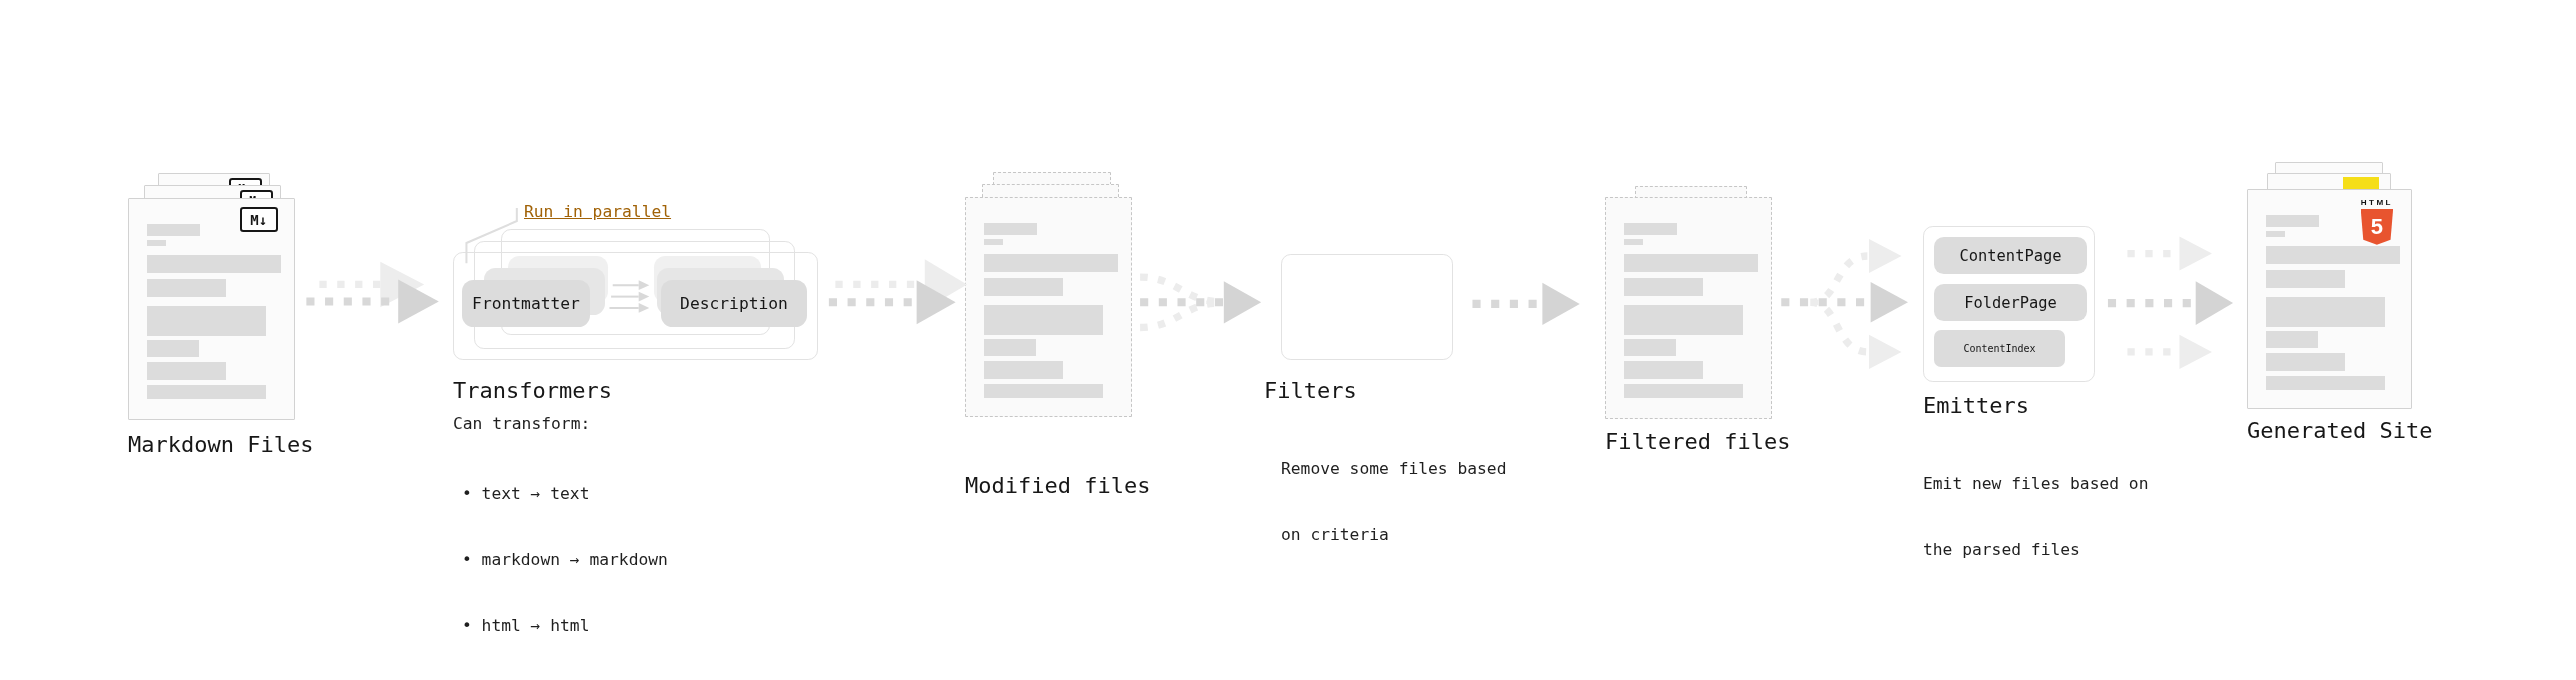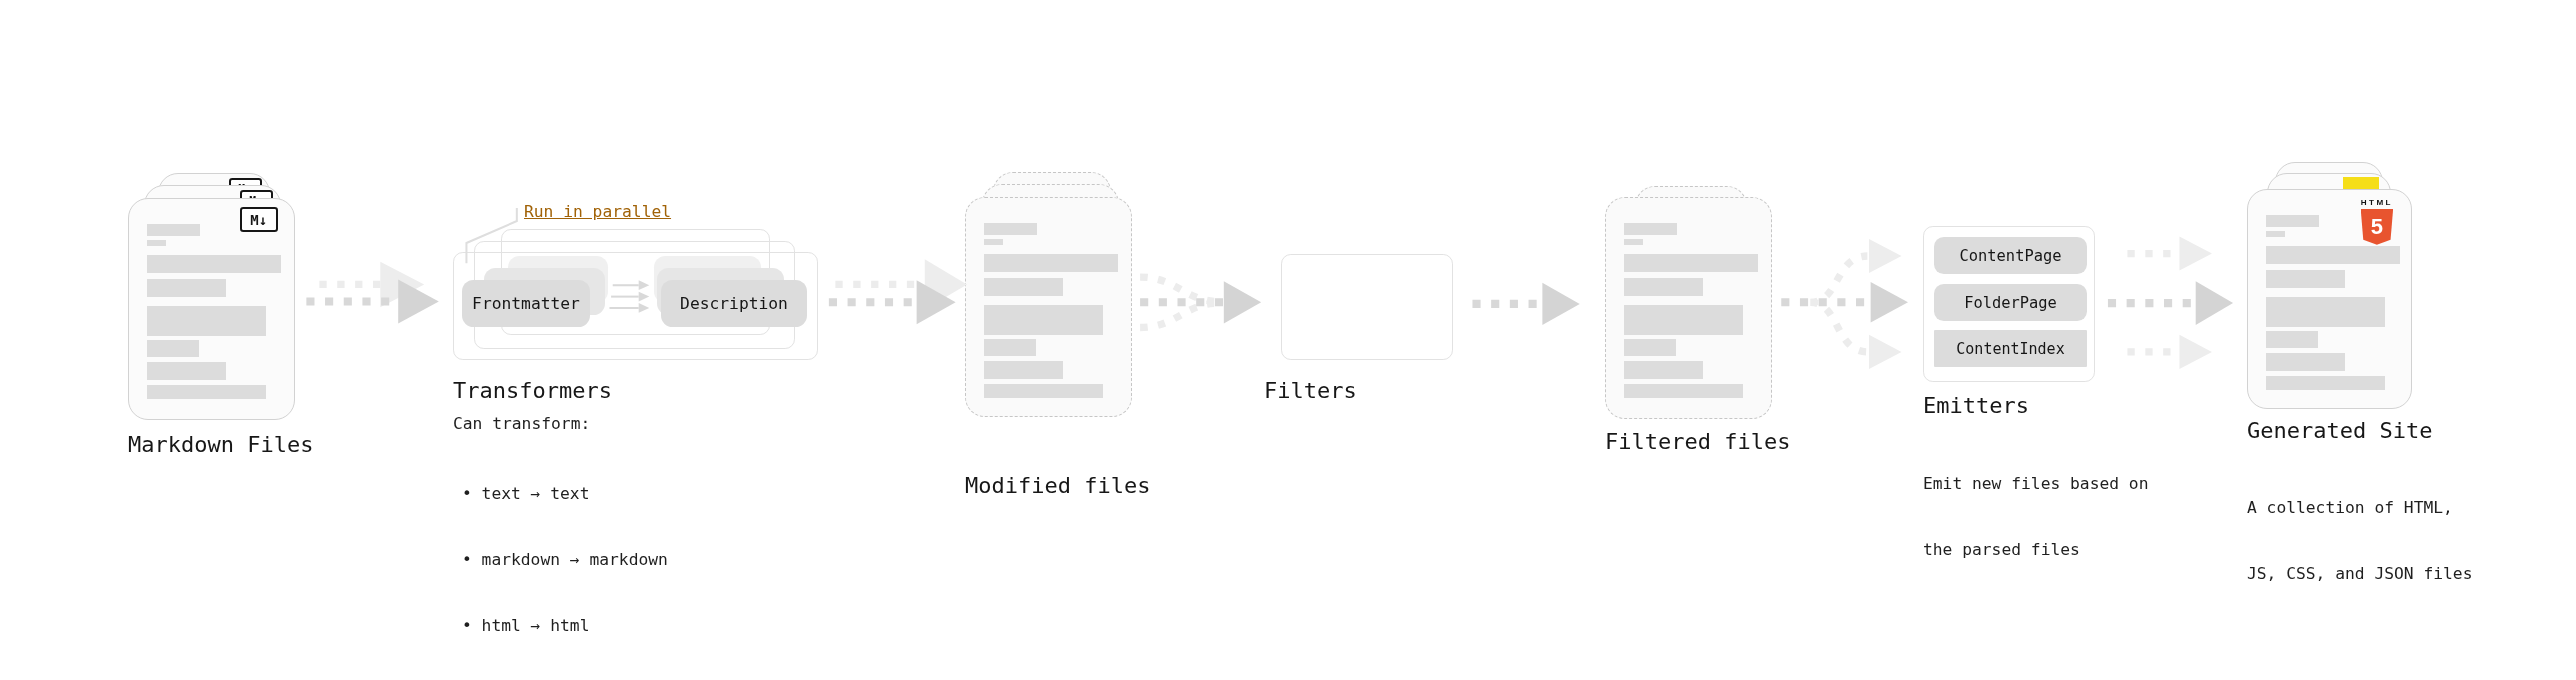--- a/index.html
+++ b/index.html
@@ -2,21 +2,21 @@
 <html style="font-size:13px"><head>
 <meta charset="utf-8">
 <style>
   html,body{margin:0;padding:0;background:#fff;}
   .canvas{
     position:relative;width:2576px;height:681px;background:#ffffff;overflow:hidden;
     font-family:"DejaVu Sans Mono","Liberation Mono",monospace;color:#1a1a1a;
   }
 
   
-  .doc{position:absolute;background:#fbfbfb;border:1.6px solid #d2d2d2;border-radius:20px;box-sizing:border-box;}
+  .doc{position:absolute;background:#fbfbfb;border:1.6px solid #d2d2d2;border-radius:1px;box-sizing:border-box;}
   .doc.dashed{border:1.6px dashed #c6c6c6;background:#fafafa;}
   .doc-bars{position:absolute;left:18px;top:25px;}
   .bar{background:#dcdcdc;}
   .b1{width:53px;height:12.2px;margin-bottom:4.1px;}
   .b2{width:18.7px;height:5.7px;margin-bottom:9px;}
   .b3{width:134px;height:18px;margin-bottom:6.5px;}
   .b4{width:79px;height:18px;margin-bottom:8.1px;}
   .b5{width:119px;height:30px;margin-bottom:4.9px;}
   .b6{width:52px;height:16.3px;margin-bottom:5.7px;}
   .b7{width:79px;height:18px;margin-bottom:4.9px;}
@@ -126,20 +126,24 @@
     <div class="bar b6"></div>
     <div class="bar b7"></div>
     <div class="bar b8"></div>
   </div>
 </span>
   </div>
   <div class="stage-label" style="left:965px;top:429px;margin-top:44px;">Modified files</div>
 
   <div class="container-box" style="left:1281px;top:254px;width:172px;height:106px;background:#fff;"></div>
   <div class="stage-label" style="left:1264px;top:378px;">Filters</div>
+  <div class="caption" style="left:1281px;top:414px;">
+    <div>Remove some files based</div>
+    <div>on criteria</div>
+  </div>
 
   <div class="doc dashed" style="left:1635px;top:186px;width:112px;height:220px;"></div>
   <div class="doc dashed" style="left:1605px;top:197px;width:167px;height:222px;">
     <span class="doc-bars-slot">
   <div class="doc-bars">
     <div class="bar b1"></div>
     <div class="bar b2"></div>
     <div class="bar b3"></div>
     <div class="bar b4"></div>
     <div class="bar b5"></div>
@@ -147,21 +151,21 @@
     <div class="bar b7"></div>
     <div class="bar b8"></div>
   </div>
 </span>
   </div>
   <div class="stage-label" style="left:1605px;top:429px;">Filtered files</div>
 
   <div class="container-box" style="left:1923px;top:226px;width:172px;height:156px;background:#fff;"></div>
   <div class="pill" style="left:1934px;top:237px;width:153px;height:37px;border-radius:9.8px;font-size:15.4px;">ContentPage</div>
   <div class="pill" style="left:1934px;top:284px;width:153px;height:37px;border-radius:9.8px;font-size:15.4px;">FolderPage</div>
-  <div class="pill" style="left:1934px;top:330px;width:153px;height:37px;border-radius:1px;font-size:15px;">ContentIndex</div>
+  <div class="pill" style="left:1934px;top:330px;width:131px;height:37px;border-radius:7px;font-size:10px;">ContentIndex</div>
   <div class="stage-label" style="left:1923px;top:393px;">Emitters</div>
   <div class="caption" style="left:1923px;top:429px;">
     <div>Emit new files based on</div>
     <div>the parsed files</div>
   </div>
 
   <div class="doc" style="left:2275px;top:162px;width:108px;height:220px;">
     <span class="css-badge">
       <span class="css-word">CSS</span>
       <span class="css-bar" style="display:block;"></span>
@@ -182,24 +186,20 @@
     <div class="bar b3"></div>
     <div class="bar b4"></div>
     <div class="bar b5"></div>
     <div class="bar b6"></div>
     <div class="bar b7"></div>
     <div class="bar b8"></div>
   </div>
 </span>
   </div>
   <div class="stage-label" style="left:2247px;top:418px;">Generated Site</div>
-  <div class="caption" style="left:2247px;top:453px;">
-    <div>A collection of HTML,</div>
-    <div>JS, CSS, and JSON files</div>
-  </div>
 
   <svg class="arrows-svg" width="2576" height="681" viewBox="0 0 3170 838">
 
     <polyline class="callout-line" points="636,256 636,272 574,299 574,324"></polyline>
 
     <g>
       <line class="dash light" x1="393" y1="350" x2="468" y2="350"></line>
       <polygon class="head light" points="468,322 522,350 468,378"></polygon>
       <line class="dash dark" x1="377" y1="371" x2="490" y2="371"></line>
       <polygon class="head dark" points="490,344 540,371 490,398"></polygon>

